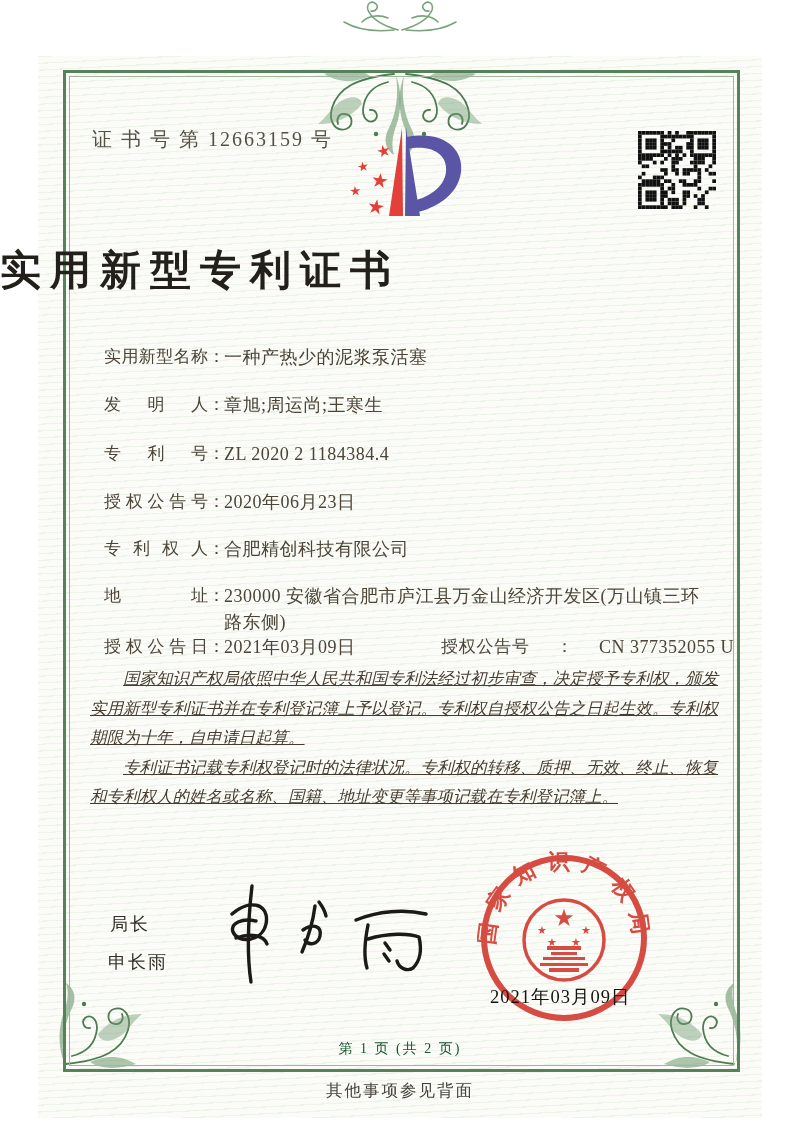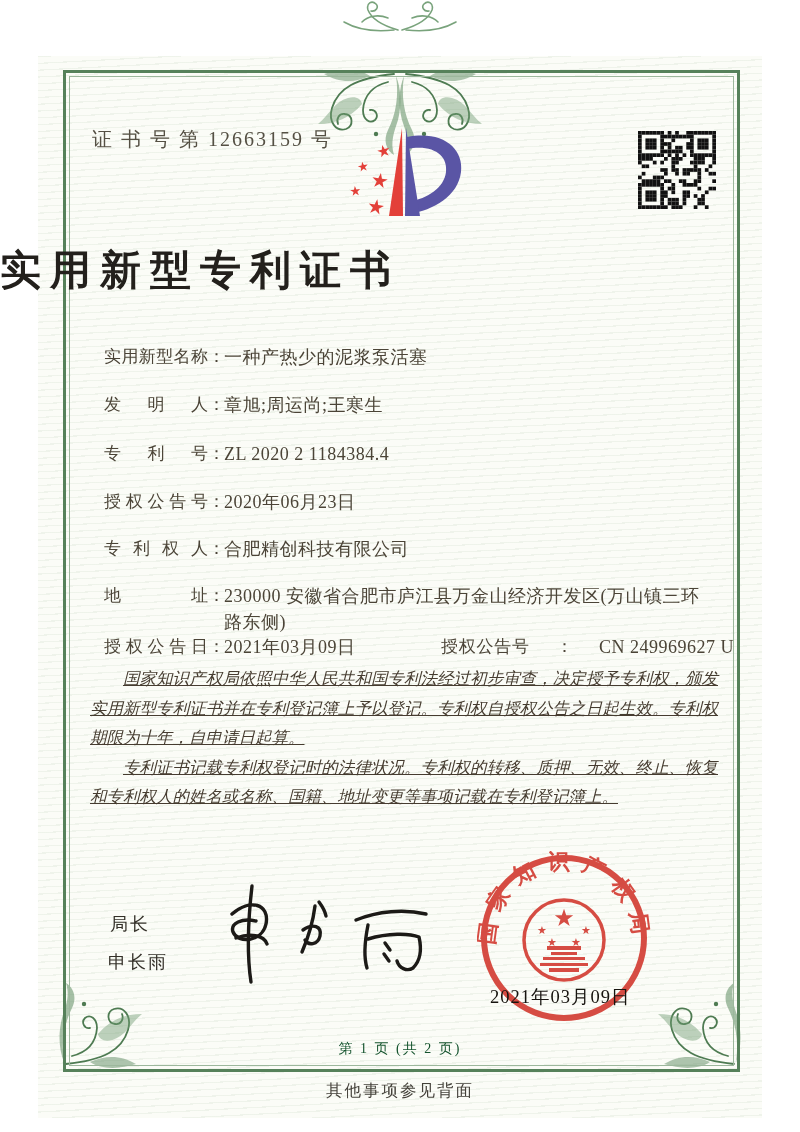--- a/index.html
+++ b/index.html
@@ -376,21 +376,21 @@
       <span class="fcolon">：</span>
       <span class="fvalue">230000 安徽省合肥市庐江县万金山经济开发区(万山镇三环路东侧)</span>
   </div>
   <div class="frow" style="top:296px">
     <span class="flabel">授权公告日</span>
       <span class="fcolon">：</span>
       <span class="fvalue">2021年03月09日</span>
     <span class="pair2">
       <span class="flabel" style="width:88px;flex:0 0 88px">授权公告号</span>
         <span class="fcolon">：</span>
-        <span class="fvalue">CN 249969627 U</span>
+        <span class="fvalue">CN 377352055 U</span>
     </span>
   </div>
 </div>
 
 <div class="abs paras">
   <p>国家知识产权局依照中华人民共和国专利法经过初步审查，决定授予专利权，颁发实用新型专利证书并在专利登记簿上予以登记。专利权自授权公告之日起生效。专利权期限为十年，自申请日起算。</p>
   <p>专利证书记载专利权登记时的法律状况。专利权的转移、质押、无效、终止、恢复和专利权人的姓名或名称、国籍、地址变更等事项记载在专利登记簿上。</p>
 </div>
 
 <div class="abs sig-title">局长</div>

